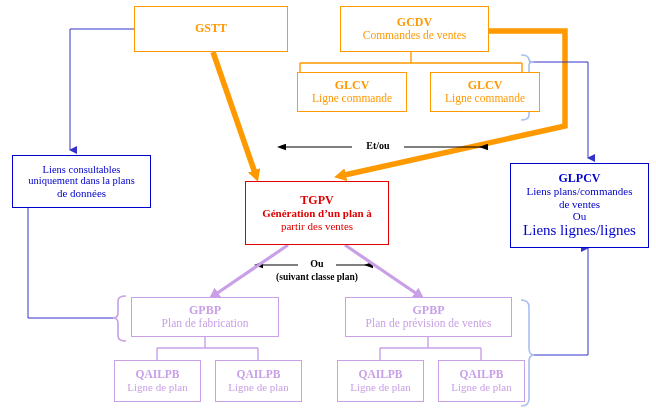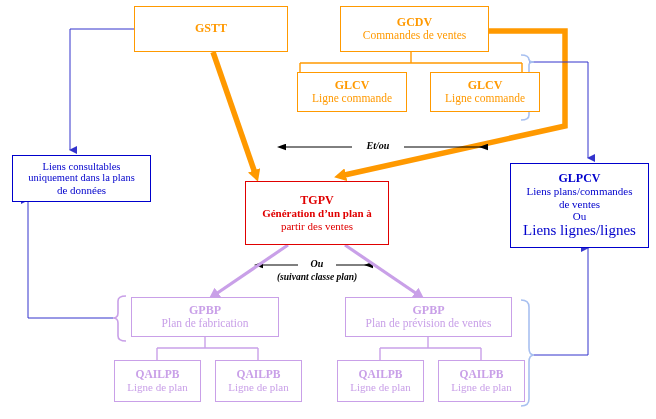--- a/index.html
+++ b/index.html
@@ -10,21 +10,21 @@
   .node{position:absolute;box-sizing:border-box;border:1px solid #000;
         display:flex;flex-direction:column;align-items:center;
         justify-content:center;text-align:right;background:#fff;}
   .node .title{font-weight:bold;line-height:1.12;}
   .node .sub{line-height:1.12;}
   
   .orange{border-color:#FF9900;color:#FF9900;}
   .red{border-color:#E00000;color:#E00000;}
   .blue{border-color:#0000CC;color:#0000CC;}
   .purple{border-color:#C9A0E8;color:#C9A0E8;}
-  .lbl{position:absolute;color:#000;font-style:italic;font-weight:bold;
+  .lbl{position:absolute;color:#000;font-weight:bold;
        text-align:center;white-space:nowrap;}
 </style>
 </head>
 <body>
 
 <div id="diagram">
 
   <svg class="layer" viewBox="0 0 656 419">
     <defs>
       <marker id="arrBlue" markerWidth="9" markerHeight="9" refX="4.5" refY="7" orient="auto" markerUnits="userSpaceOnUse">
@@ -112,21 +112,21 @@
   <div class="node orange" style="left:297px;top:72px;width:110px;height:40px;">
     <div class="title" style="font-size:12px;">GLCV</div>
     <div class="sub" style="font-size:11.5px;">Ligne commande</div>
   </div>
 
   <div class="node orange" style="left:430px;top:72px;width:110px;height:40px;">
     <div class="title" style="font-size:12px;">GLCV</div>
     <div class="sub" style="font-size:11.5px;">Ligne commande</div>
   </div>
 
-  <div class="node blue" style="left:12px;top:155px;width:139px;height:47px;">
+  <div class="node blue" style="left:12px;top:155px;width:139px;height:53px;">
     <div class="sub" style="font-size:10.5px;">Liens consultables</div>
     <div class="sub" style="font-size:10.5px;">uniquement dans la plans</div>
     <div class="sub" style="font-size:11px;">de données</div>
   </div>
 
   <div class="node red" style="left:245px;top:181px;width:144px;height:64px;">
     <div class="title" style="font-size:12px;">TGPV</div>
     <div class="sub" style="font-size:11px;font-weight:bold;">Génération d’un plan à</div>
     <div class="sub" style="font-size:11px;">partir des ventes</div>
   </div>

